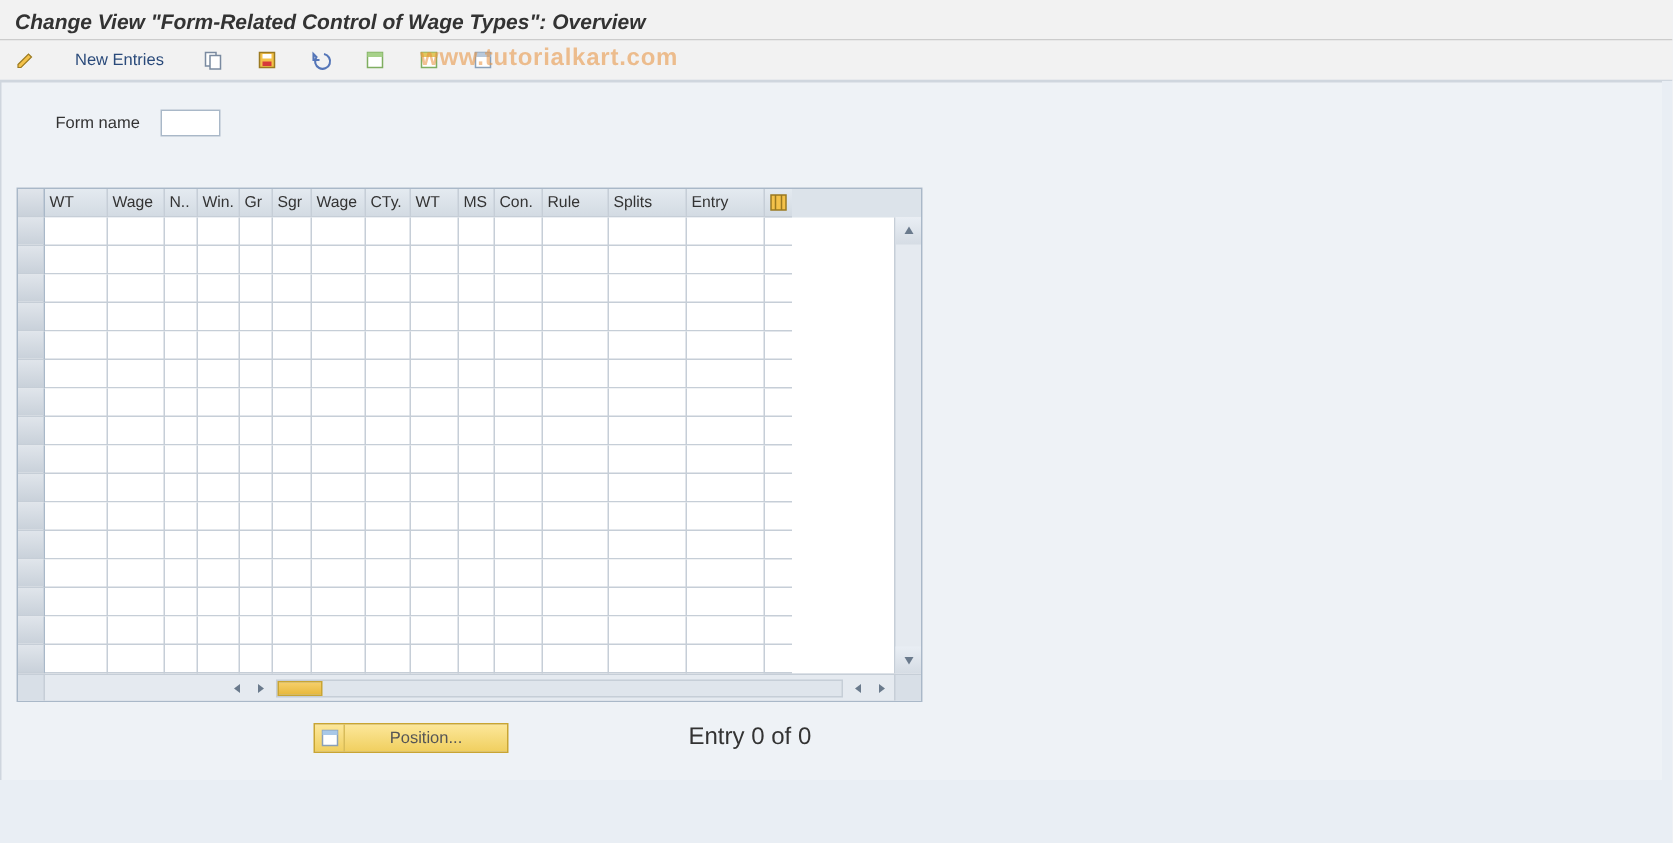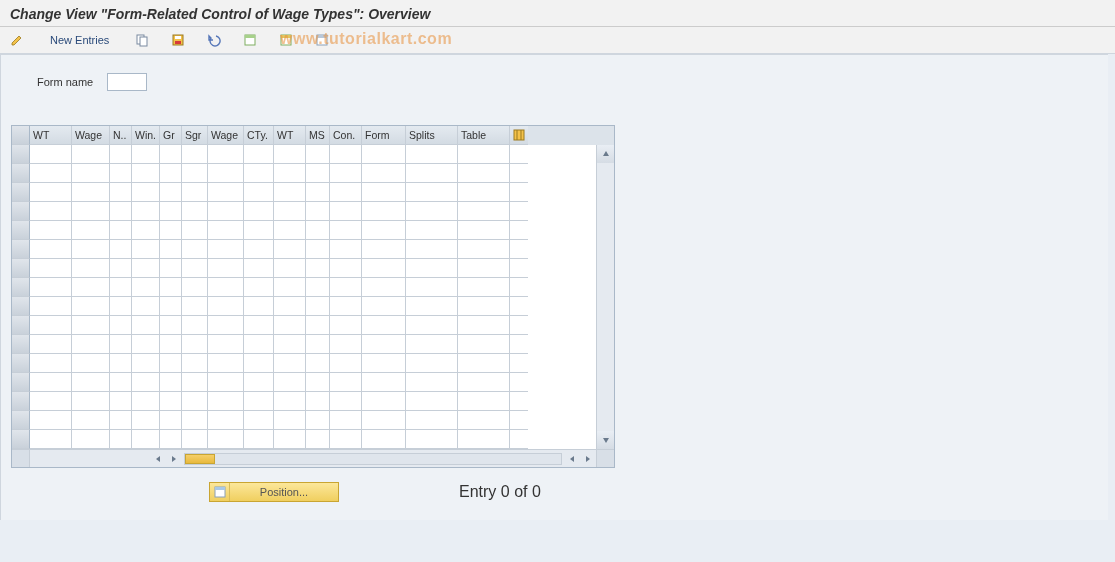--- a/index.html
+++ b/index.html
@@ -257,23 +257,23 @@
             <div class="hcell c2">Wage</div>
             <div class="hcell c3">N..</div>
             <div class="hcell c4">Win.</div>
             <div class="hcell c5">Gr</div>
             <div class="hcell c6">Sgr</div>
             <div class="hcell c7">Wage</div>
             <div class="hcell c8">CTy.</div>
             <div class="hcell c9">WT</div>
             <div class="hcell c10">MS</div>
             <div class="hcell c11">Con.</div>
-            <div class="hcell c12">Form</div>
+            <div class="hcell c12">Rule</div>
             <div class="hcell c13">Splits</div>
-            <div class="hcell c14">Table</div>
+            <div class="hcell c14">Entry</div>
             <div class="colset-btn" style="width: 18px;">
               <svg width="12" height="12" viewBox="0 0 12 12">
                 <rect x="1" y="1" width="10" height="10" fill="#f4c24a" stroke="#9b7a20"></rect>
                 <line x1="4" y1="1" x2="4" y2="11" stroke="#9b7a20"></line>
                 <line x1="8" y1="1" x2="8" y2="11" stroke="#9b7a20"></line>
               </svg>
             </div>
           </div>
           <div class="grid-row">
             <div class="rowsel c0"></div>

